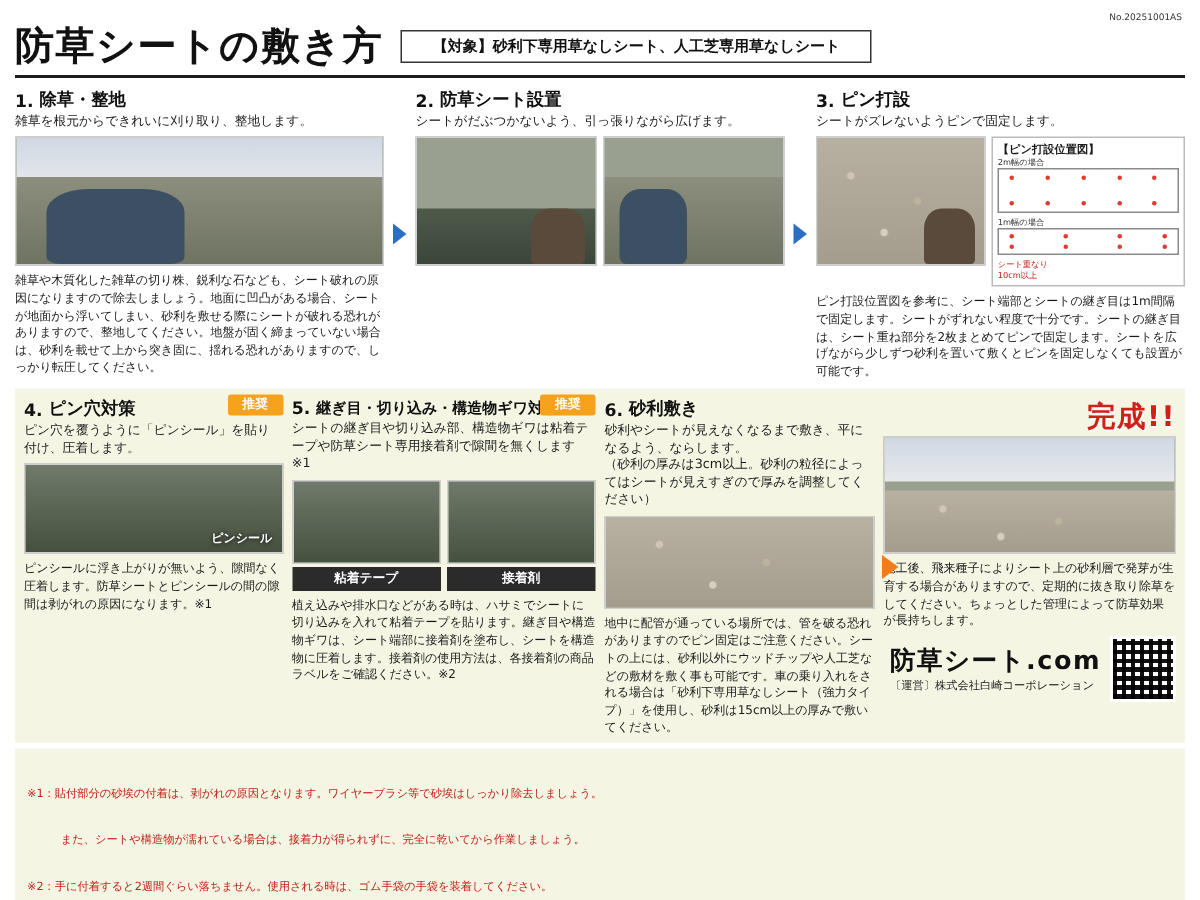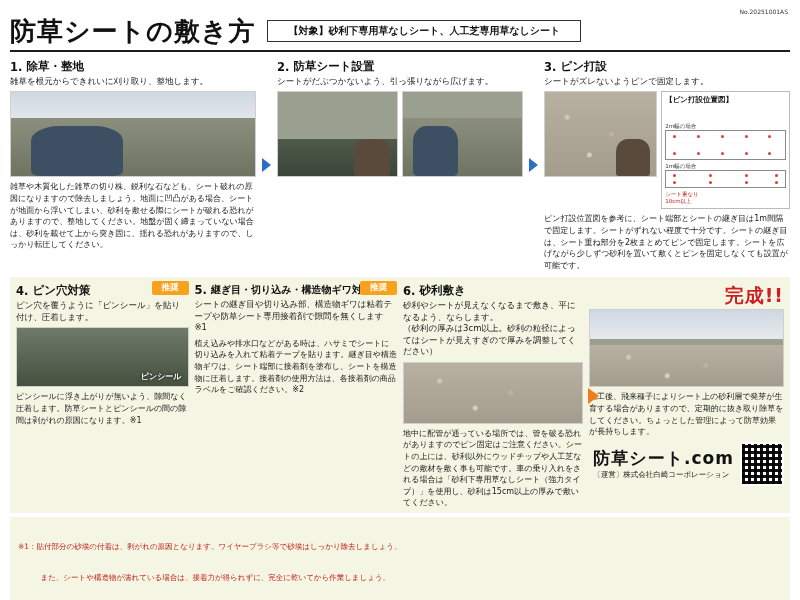--- a/index.html
+++ b/index.html
@@ -70,21 +70,21 @@
   
   .logo-area { display:flex; align-items:center; gap:6px; justify-content:flex-end; margin-top:4px; }
   .logo-mark { font-size:17px; font-weight:bold; color:#111; letter-spacing:1px; }
   .company { font-size:7.5px; color:#222; }
   .qr { width:44px; height:44px; background:
       repeating-linear-gradient(90deg,#111 0 3px,#fff 3px 6px),
       repeating-linear-gradient(0deg,#111 0 3px,transparent 3px 6px);
     background-blend-mode:multiply; border:2px solid #fff; }
   
   .diagram-box { border:1px solid #bbb; background:#fff; padding:3px; }
-  .diagram-title { font-size:7.5px; font-weight:bold; margin-bottom:18px; }
+  .diagram-title { font-size:7.5px; font-weight:bold; margin-bottom:0; }
   .diag-strip { position:relative; height:30px; border:1px solid #8a8a8a; background:#fff; margin-bottom:3px; }
   .diag-strip .dot { position:absolute; width:3px; height:3px; background:#e23b2e; border-radius:50%; }
   .diag-label { font-size:5.5px; color:#333; }
   .arrow-between {
     width:0;height:0;border-top:7px solid transparent;border-bottom:7px solid transparent;
     border-left:9px solid #2b6fc2; align-self:center;
   }
   
   .ph-sky { position:absolute; left:0; right:0; top:0; height:38%; background:linear-gradient(#cfd8e2,#e6e9ec); }
   .ph-ground { position:absolute; left:0; right:0; bottom:0; top:30%; background:linear-gradient(#8c8f7e,#6f7361); }
@@ -223,20 +223,34 @@
         <div class="body-text">ピンシールに浮き上がりが無いよう、隙間なく圧着します。防草シートとピンシールの間の隙間は剥がれの原因になります。※1</div>
       </div>
 
       <div class="col" style="width:27%;">
         <div class="step-head">
           <span class="step-title">5.</span>
           <span class="step-title" style="font-size:10px;">継ぎ目・切り込み・構造物ギワ対策</span>
           <span class="badge-reco">推奨</span>
         </div>
         <div class="step-sub">シートの継ぎ目や切り込み部、構造物ギワは粘着テープや防草シート専用接着剤で隙間を無くします ※1</div>
+        <div class="photo-row">
+          <div style="flex:1;">
+            <div class="photo" style="height:56px;">
+              <div class="ph-tape"></div>
+            </div>
+            <div class="cap-box">粘着テープ</div>
+          </div>
+          <div style="flex:1;">
+            <div class="photo" style="height:56px;">
+              <div class="ph-tape"></div>
+            </div>
+            <div class="cap-box">接着剤</div>
+          </div>
+        </div>
         <div class="body-text">植え込みや排水口などがある時は、ハサミでシートに切り込みを入れて粘着テープを貼ります。継ぎ目や構造物ギワは、シート端部に接着剤を塗布し、シートを構造物に圧着します。接着剤の使用方法は、各接着剤の商品ラベルをご確認ください。※2</div>
       </div>
 
       <div class="col" style="width:24%;">
         <div class="step-head">
           <span class="step-title">6.</span>
           <span class="step-title">砂利敷き</span>
         </div>
         <div class="step-sub" style="white-space:pre-line;">砂利やシートが見えなくなるまで敷き、平になるよう、ならします。
 （砂利の厚みは3cm以上。砂利の粒径によってはシートが見えすぎので厚みを調整してください）</div>

